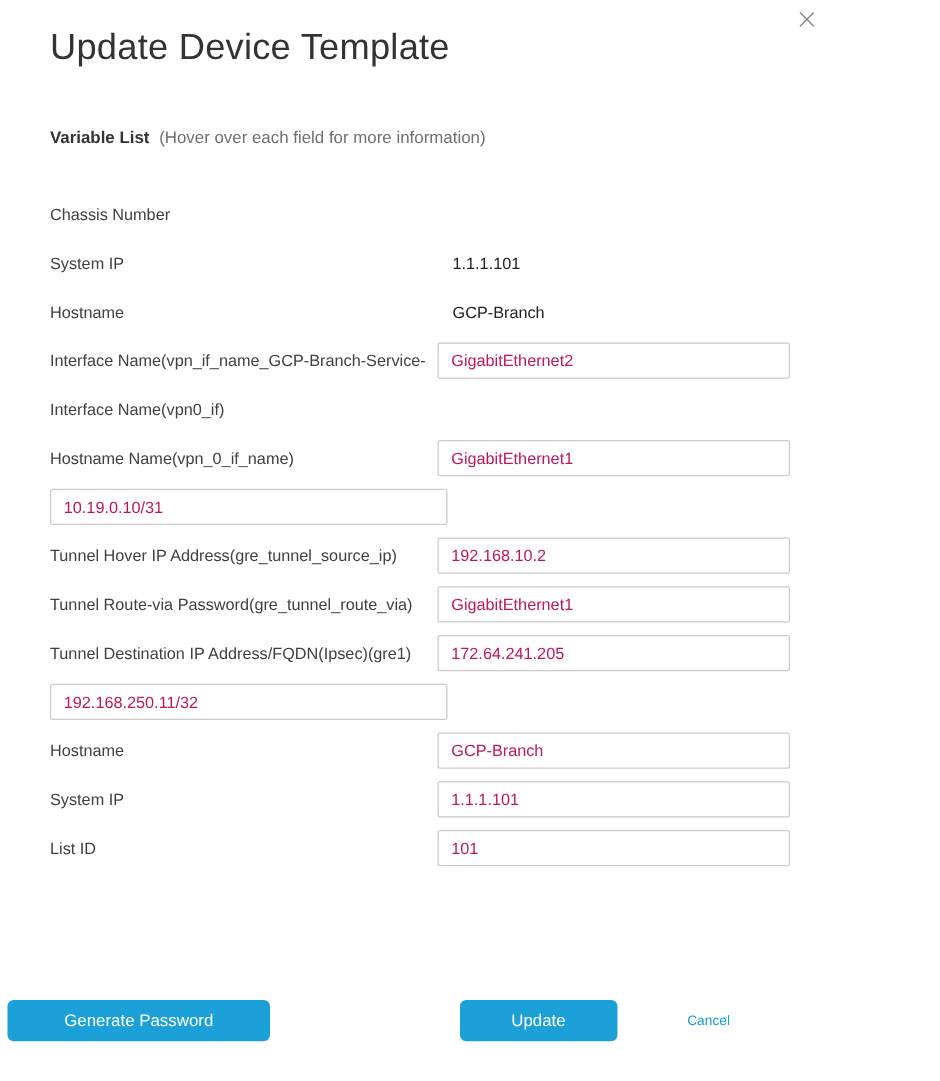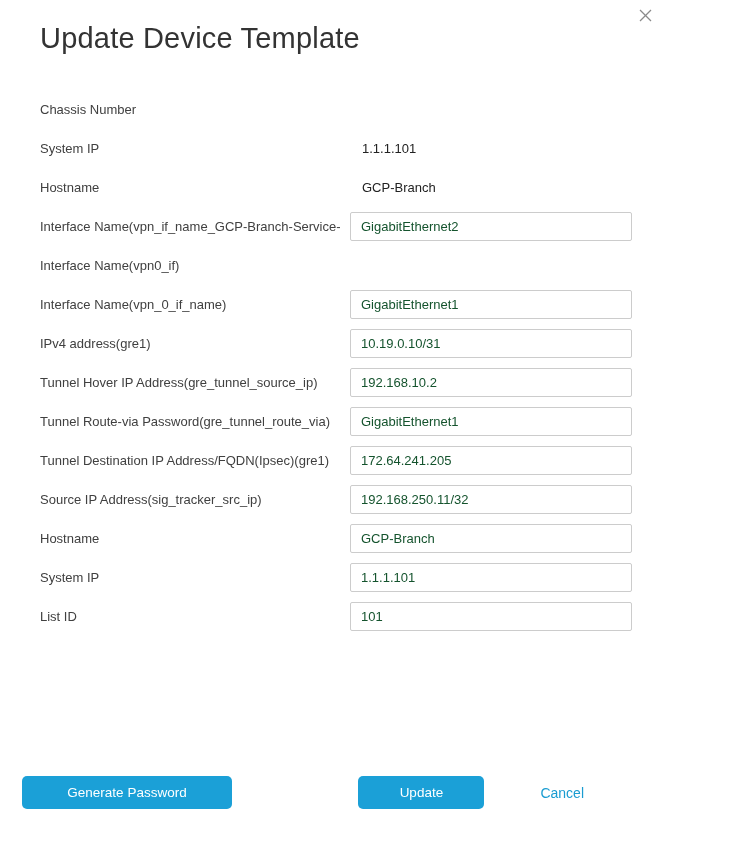--- a/index.html
+++ b/index.html
@@ -65,48 +65,48 @@
     white-space: nowrap;
   }
   .row-input {
     width: 318px;
     height: 29px;
     border: 1px solid #cccccc;
     border-radius: 2px;
     padding: 0 10px;
     font-size: 13px;
     font-family: "Liberation Sans", "DejaVu Sans", sans-serif;
-    color: #14532d;
+    color: #be185d;
     outline: none;
     background: #ffffff;
   }
   .footer {
     position: absolute;
     left: 0;
     right: 0;
-    top: 776px;
+    top: 800px;
     display: flex;
     align-items: center;
-    padding: 0 88px 0 22px;
+    padding: 0 88px 0 6px;
   }
   .btn {
     border: none;
     border-radius: 5px;
     height: 33px;
     color: #ffffff;
     font-size: 13.5px;
     font-family: "Liberation Sans", "DejaVu Sans", sans-serif;
     cursor: pointer;
     background: #1ba0d7;
   }
   .btn-generate { width: 210px; }
   .btn-update { width: 126px; margin-left: auto; }
   .cancel-link {
     margin-left: 56px;
-    font-size: 14px;
+    font-size: 11px;
     color: #1a9cd1;
     cursor: pointer;
     background: none;
     border: none;
     font-family: "Liberation Sans", "DejaVu Sans", sans-serif;
   }
 </style>
 </head>
 <body>
 
@@ -114,20 +114,24 @@
 
   <div class="close-btn">
     <svg width="13" height="13" viewBox="0 0 13 13">
       <line x1="1" y1="1" x2="12" y2="12" stroke="#8a8a8a" stroke-width="1.2"></line>
       <line x1="12" y1="1" x2="1" y2="12" stroke="#8a8a8a" stroke-width="1.2"></line>
     </svg>
   </div>
 
   <h1 class="modal-title">Update Device Template</h1>
 
+  <div class="section-heading">
+    <span class="heading-strong">Variable List</span>
+    <span class="heading-hint">(Hover over each field for more information)</span>
+  </div>
 
   <div class="rows">
 
 
     <div class="row-gap"></div>
 
     <div class="row">
       <div class="row-label">Chassis Number</div>
       <div class="row-value-static"></div>
     </div>
@@ -145,46 +149,44 @@
     <div class="row">
       <div class="row-label">Interface Name(vpn_if_name_GCP-Branch-Service-</div>
       <input class="row-input" type="text" value="GigabitEthernet2" style="">
     </div>
 
     <div class="row">
       <div class="row-label">Interface Name(vpn0_if)</div>
     </div>
 
     <div class="row">
-      <div class="row-label">Interface Name(vpn_0_if_name)</div>
+      <div class="row-label">Hostname Name(vpn_0_if_name)</div>
       <input class="row-input" type="text" value="GigabitEthernet1" style="">
     </div>
 
     <div class="row">
-      <div class="row-label">IPv4 address(gre1)</div>
       <input class="row-input" type="text" value="10.19.0.10/31" style="">
     </div>
 
     <div class="row">
       <div class="row-label">Tunnel Hover IP Address(gre_tunnel_source_ip)</div>
       <input class="row-input" type="text" value="192.168.10.2" style="">
     </div>
 
     <div class="row">
       <div class="row-label">Tunnel Route-via Password(gre_tunnel_route_via)</div>
       <input class="row-input" type="text" value="GigabitEthernet1" style="">
     </div>
 
     <div class="row">
       <div class="row-label">Tunnel Destination IP Address/FQDN(Ipsec)(gre1)</div>
       <input class="row-input" type="text" value="172.64.241.205" style="">
     </div>
 
     <div class="row">
-      <div class="row-label">Source IP Address(sig_tracker_src_ip)</div>
       <input class="row-input" type="text" value="192.168.250.11/32" style="">
     </div>
 
     <div class="row">
       <div class="row-label">Hostname</div>
       <input class="row-input" type="text" value="GCP-Branch" style="">
     </div>
 
     <div class="row">
       <div class="row-label">System IP</div>

